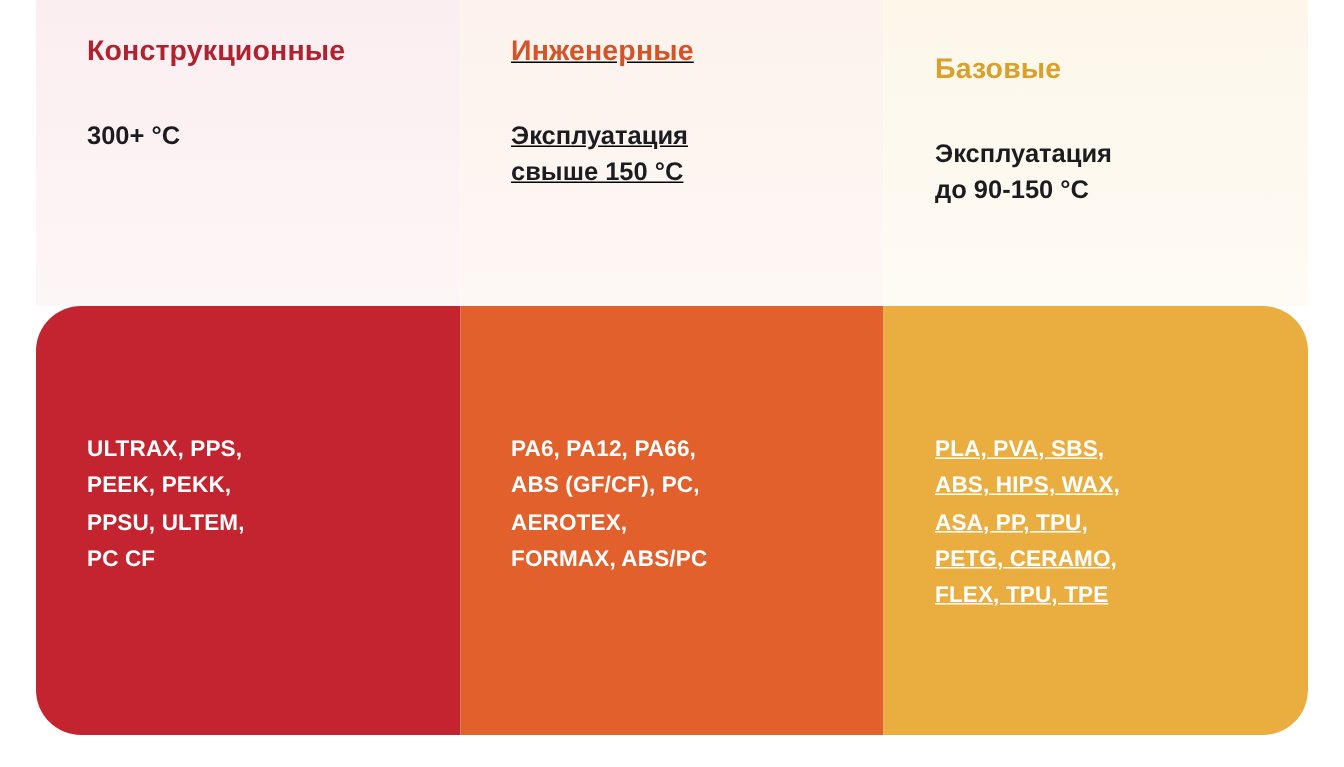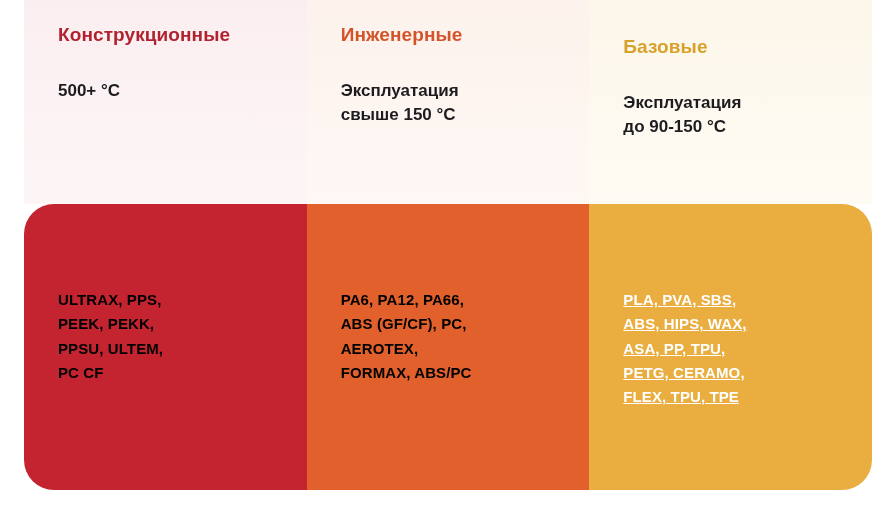--- a/index.html
+++ b/index.html
@@ -35,21 +35,21 @@
     flex-direction: column;
   }
   
   .head {
     position: relative;
     height: 204px;
     box-sizing: border-box;
     padding: 24px 26px 0 34px;
   }
   .col-1 .head { background: linear-gradient(180deg, #fbeef0 0%, #fdf6f6 100%); }
-  .col-2 .head { background: linear-gradient(180deg, #fdf2ec 0%, #fef8f5 100%); }
+  .col-2 .head { background: linear-gradient(180deg, #fdf2ec 0%, #fef8f5 100%); text-decoration: underline; }
   .col-3 .head { background: linear-gradient(180deg, #fdf7ea 0%, #fefbf4 100%); }
 
   .title {
     font-size: 19px;
     font-weight: bold;
     letter-spacing: 0.1px;
     margin: 0 0 32px 0;
     line-height: 1.2;
   }
   .col-1 .title { color: #b02230; }
@@ -82,36 +82,36 @@
   }
   .col-3 .body-block {
     border-top-right-radius: 30px;
     border-bottom-right-radius: 30px;
   }
 
   .materials {
     font-size: 15px;
     font-weight: bold;
     line-height: 1.62;
-    color: #000000;
+    color: #ffffff;
     white-space: pre-line;
     letter-spacing: 0.1px;
   }
   .col-3 .materials { color: #ffffff; text-decoration: underline; }
 </style>
 </head>
 <body>
 
 <div class="board">
   <div class="columns">
 
     <div class="col col-1">
       <div class="head">
         <div class="title">Конструкционные</div>
-        <div class="subtitle">500+ °C</div>
+        <div class="subtitle">300+ °C</div>
       </div>
       <div class="body-block">
         <div class="materials">ULTRAX, PPS,
 PEEK, PEKK,
 PPSU, ULTEM,
 PC CF</div>
       </div>
     </div>
 
     <div class="col col-2">

